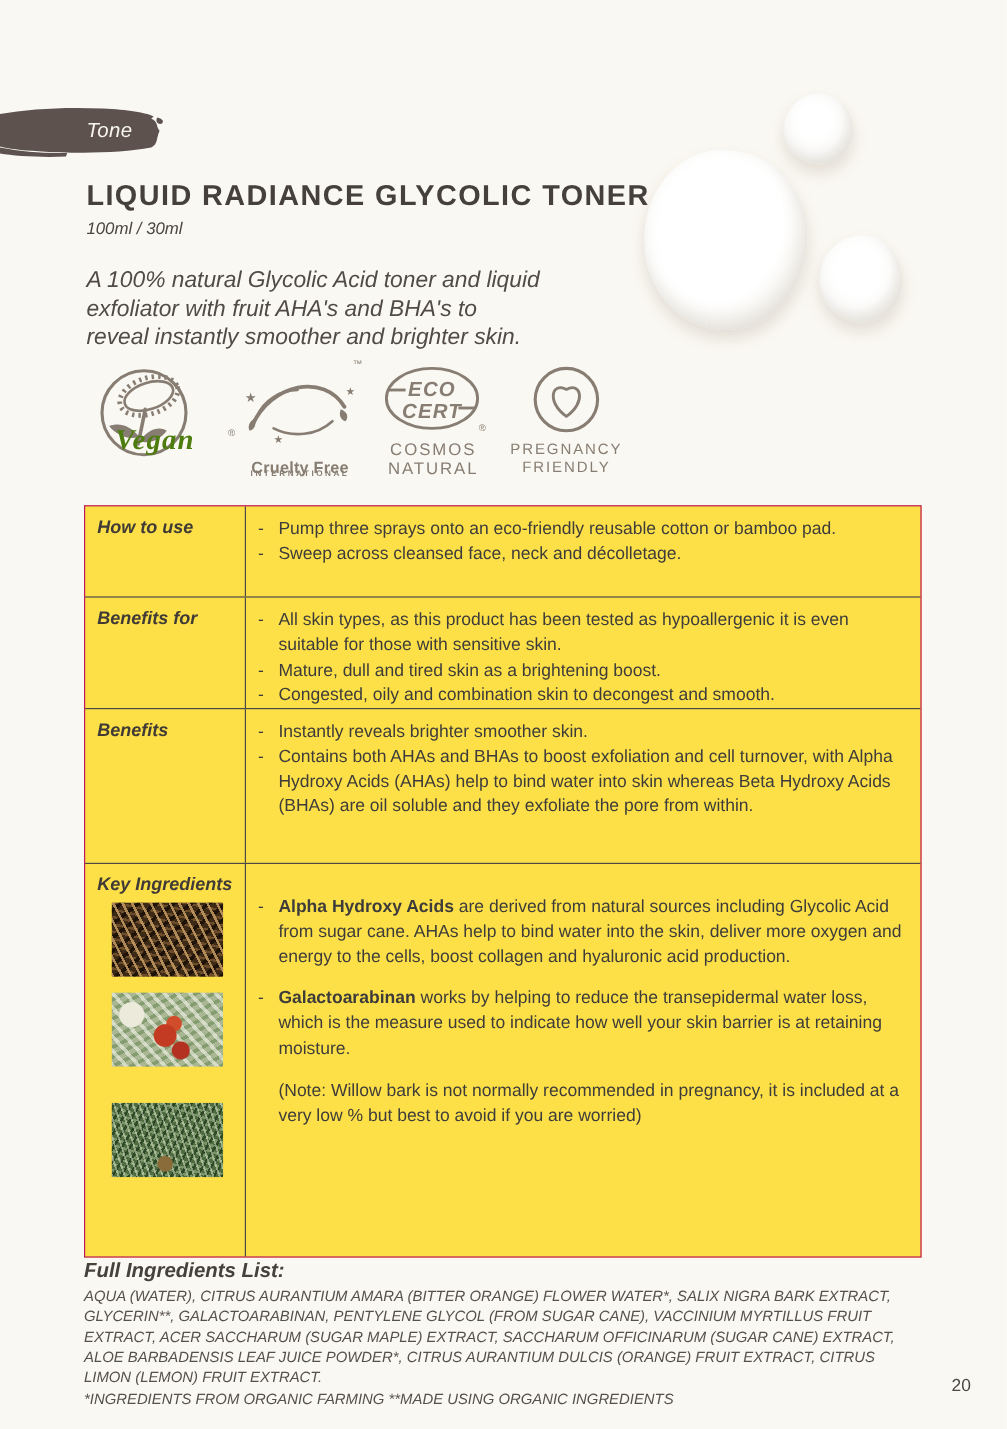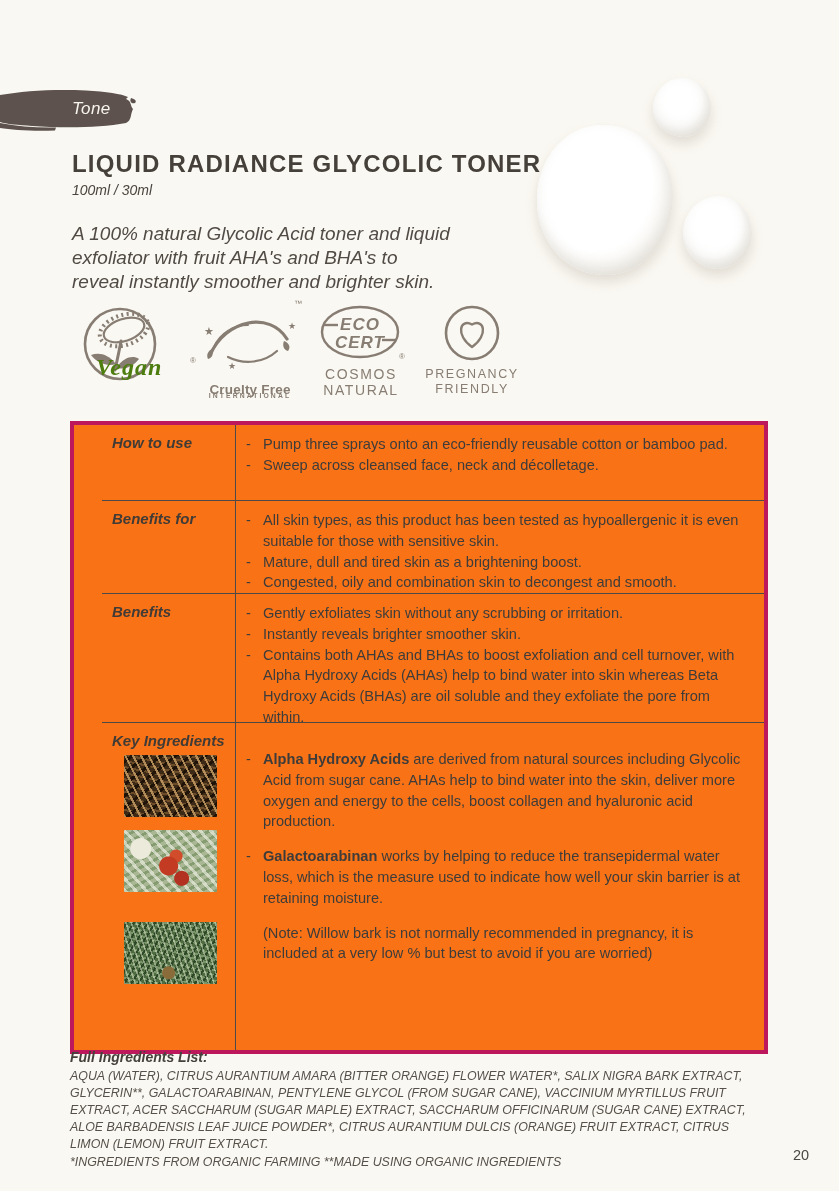--- a/index.html
+++ b/index.html
@@ -50,21 +50,21 @@
     position:absolute; left:0; right:0; text-align:center;
     font-size:12.5px; letter-spacing:1.6px; color:#877d73; line-height:14px;
   }
   .cf-caption{font-size:13.5px; font-weight:bold; letter-spacing:.2px;margin-top:10px;}
   .cf-sub{font-size:6.8px; letter-spacing:2.1px; font-weight:bold;}
   .tm{position:absolute; right:-2px; top:-4px; font-size:8px; color:#877d73;}
 
   
   .info-table{
     position:absolute; left:70px; top:421px; width:698px;
-    border:4px solid #be185d; box-sizing:border-box; background:#f97316;padding-left:28px;
+    border:1px solid #be185d; box-sizing:border-box; background:#fde047;
   }
   .trow{display:flex; box-sizing:border-box;}
   .trow + .trow{border-top:1px solid #4c4a47;}
   .tlabel{
     width:134px; flex:none; border-right:1px solid #4c4a47;
     padding:9px 8px 0 10px; box-sizing:border-box;
     font-style:italic; font-weight:bold; font-size:15px; color:#403b36;
   }
   .tcontent{flex:1; padding:9px 14px 10px 10px; box-sizing:border-box; font-size:14.6px; line-height:20.8px; color:#3e3c3a;}
   .row-howto{height:75px;} .row-suitable{height:93px;} .row-benefits{height:129px;} .row-keying{height:328px;}
@@ -101,21 +101,21 @@
     background:
       radial-gradient(circle at 48% 82%, #8a6b3a 0 6px, rgba(0,0,0,0) 7px),
       repeating-linear-gradient(72deg, rgba(222,232,202,.5) 0 1.5px, rgba(0,0,0,0) 1.5px 5px),
       repeating-linear-gradient(-58deg, rgba(36,64,32,.85) 0 2px, rgba(0,0,0,0) 2px 6px),
       repeating-linear-gradient(18deg, rgba(142,166,122,.7) 0 2px, rgba(0,0,0,0) 2px 5px),
       #4e6b42;
   }
 
   
   .footer{position:absolute; left:70px; top:1049px; width:697px; color:#55504a;}
-  .footer-label{font-style:italic; font-weight:bold; font-size:14px; margin-bottom:3px; color:#45413b;}
+  .footer-label{font-style:italic; font-weight:bold; font-size:17px; margin-bottom:3px; color:#45413b;}
   .footer-text{font-style:italic; font-size:12.4px; line-height:17px;}
   .footer-note{font-style:italic; font-size:12.4px; line-height:17px; margin-top:1px;}
 
   .page-number{position:absolute; left:793px; top:1147px; font-size:14.5px; color:#4b4843;}
 </style>
 </head>
 <body>
 
 <div class="page">
 
@@ -219,23 +219,20 @@
         <div class="bullet">
             <span>Congested, oily and combination skin to decongest and smooth.</span>
           </div>
       </div>
     </div>
 
     <div class="trow row-benefits">
       <div class="tlabel">Benefits</div>
       <div class="tcontent">
         <div class="bullet">
-            <span>Gently exfoliates skin without any scrubbing or irritation.</span>
-          </div>
-        <div class="bullet">
             <span>Instantly reveals brighter smoother skin.</span>
           </div>
         <div class="bullet">
             <span>Contains both AHAs and BHAs to boost exfoliation and cell turnover, with Alpha Hydroxy Acids (AHAs) help to bind water into skin whereas Beta Hydroxy Acids (BHAs) are oil soluble and they exfoliate the pore from within.</span>
           </div>
       </div>
     </div>
 
     <div class="trow row-keying">
       <div class="tlabel">

